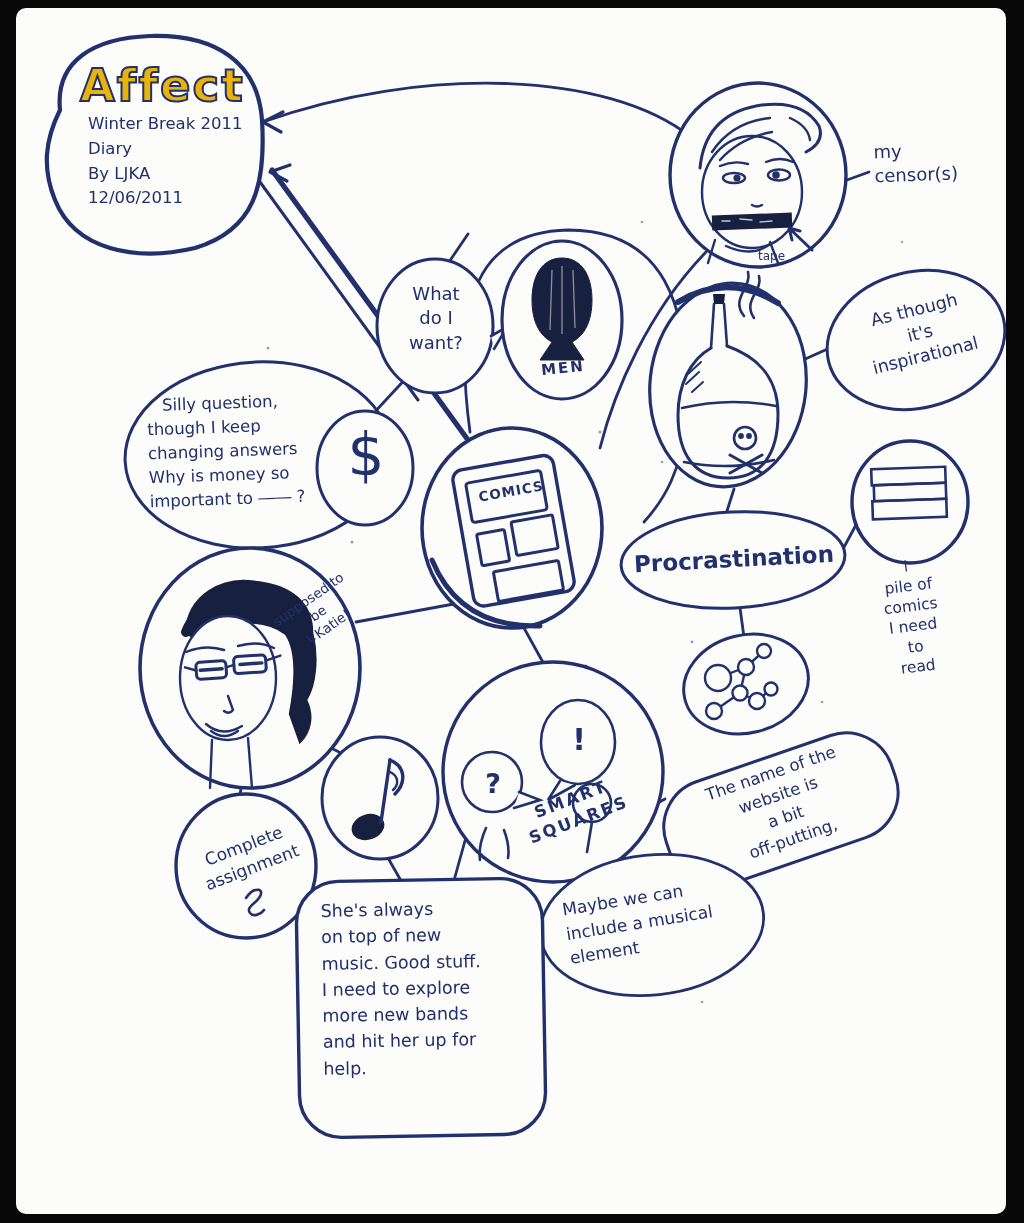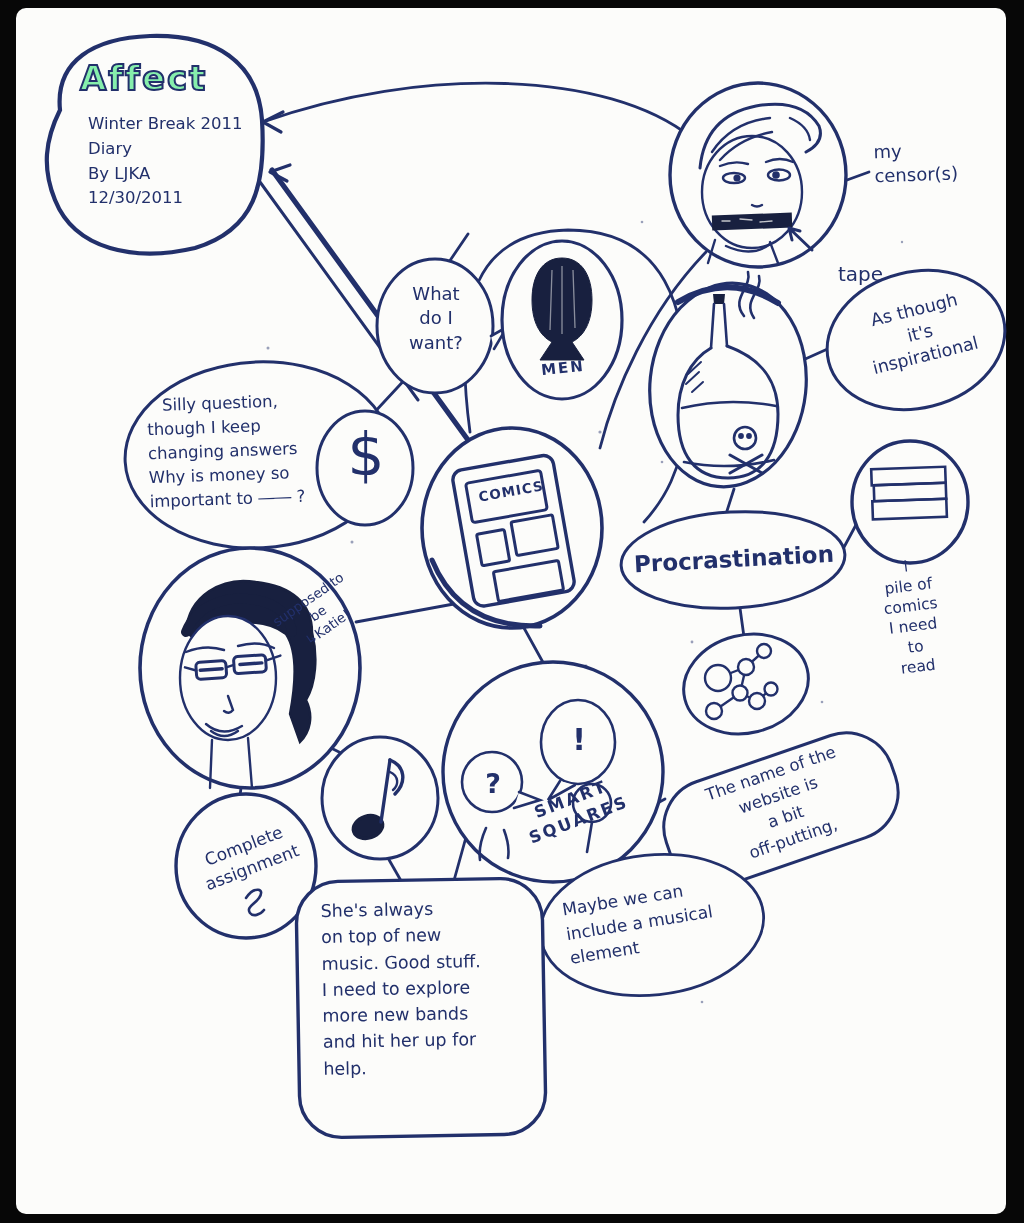--- a/index.html
+++ b/index.html
@@ -3,22 +3,22 @@
 <meta charset="utf-8">
 <style>
   html,body{margin:0;padding:0;background:#060606;}
   #stage{position:relative;width:1024px;height:1223px;background:#070707;overflow:hidden;
          font-family:"DejaVu Sans",sans-serif;}
   #ink-svg{position:absolute;left:0;top:0;}
   .txt{position:absolute;color:#22306b;white-space:pre-line;line-height:1.35;
        font-family:"DejaVu Sans",sans-serif;}
   .pre{white-space:pre;}
   .ctr{text-align:center;}
-  .title{font-size:34px;font-weight:bold;letter-spacing:2px;
-         color:#86efac;-webkit-text-stroke:2px #22306b;}
+  .title{font-size:45px;font-weight:bold;letter-spacing:2px;
+         color:#eab308;-webkit-text-stroke:2px #22306b;}
   @supports not (-webkit-text-stroke:1px #000){.title{color:#22306b;}}
 </style>
 </head>
 <body>
 
 <div id="stage">
 
 <svg id="ink-svg" width="1024" height="1223" viewBox="0 0 1024 1223">
 
   <rect x="16" y="8" width="990" height="1206" rx="10" fill="#fcfcfa"></rect>
@@ -220,26 +220,26 @@
     <path d="M 592,822 L 587,852" fill="none"></path>
   </g>
 
 </svg>
 
 <div class="txt title" style="left:80px;top:56px;width:170px;">Affect</div>
 
 <div class="txt" style="left:88px;top:112px;width:180px;font-size:16.5px;line-height:1.5;">Winter Break 2011
 Diary
 By LJKA
-12/30/2011</div>
+12/06/2011</div>
 
 <div class="txt" style="left:874px;top:138px;width:130px;font-size:18px;transform:rotate(-2deg);">my
 censor(s)</div>
 
-<div class="txt" style="left:838px;top:248px;width:70px;font-size:20px;margin-top:13px;">tape</div>
+<div class="txt" style="left:758px;top:248px;width:70px;font-size:12px;">tape</div>
 
 <div class="txt ctr" style="left:388px;top:282px;width:96px;font-size:18px;">What
 do I
 want?</div>
 
 <div class="txt ctr" style="left:530px;top:358px;width:66px;font-size:15px;letter-spacing:2px;transform:rotate(-6deg);font-weight:bold;">MEN</div>
 
 <div class="txt ctr" style="left:846px;top:298px;width:148px;font-size:17.5px;transform:rotate(-14deg);">As though
 it's
 inspirational</div>

